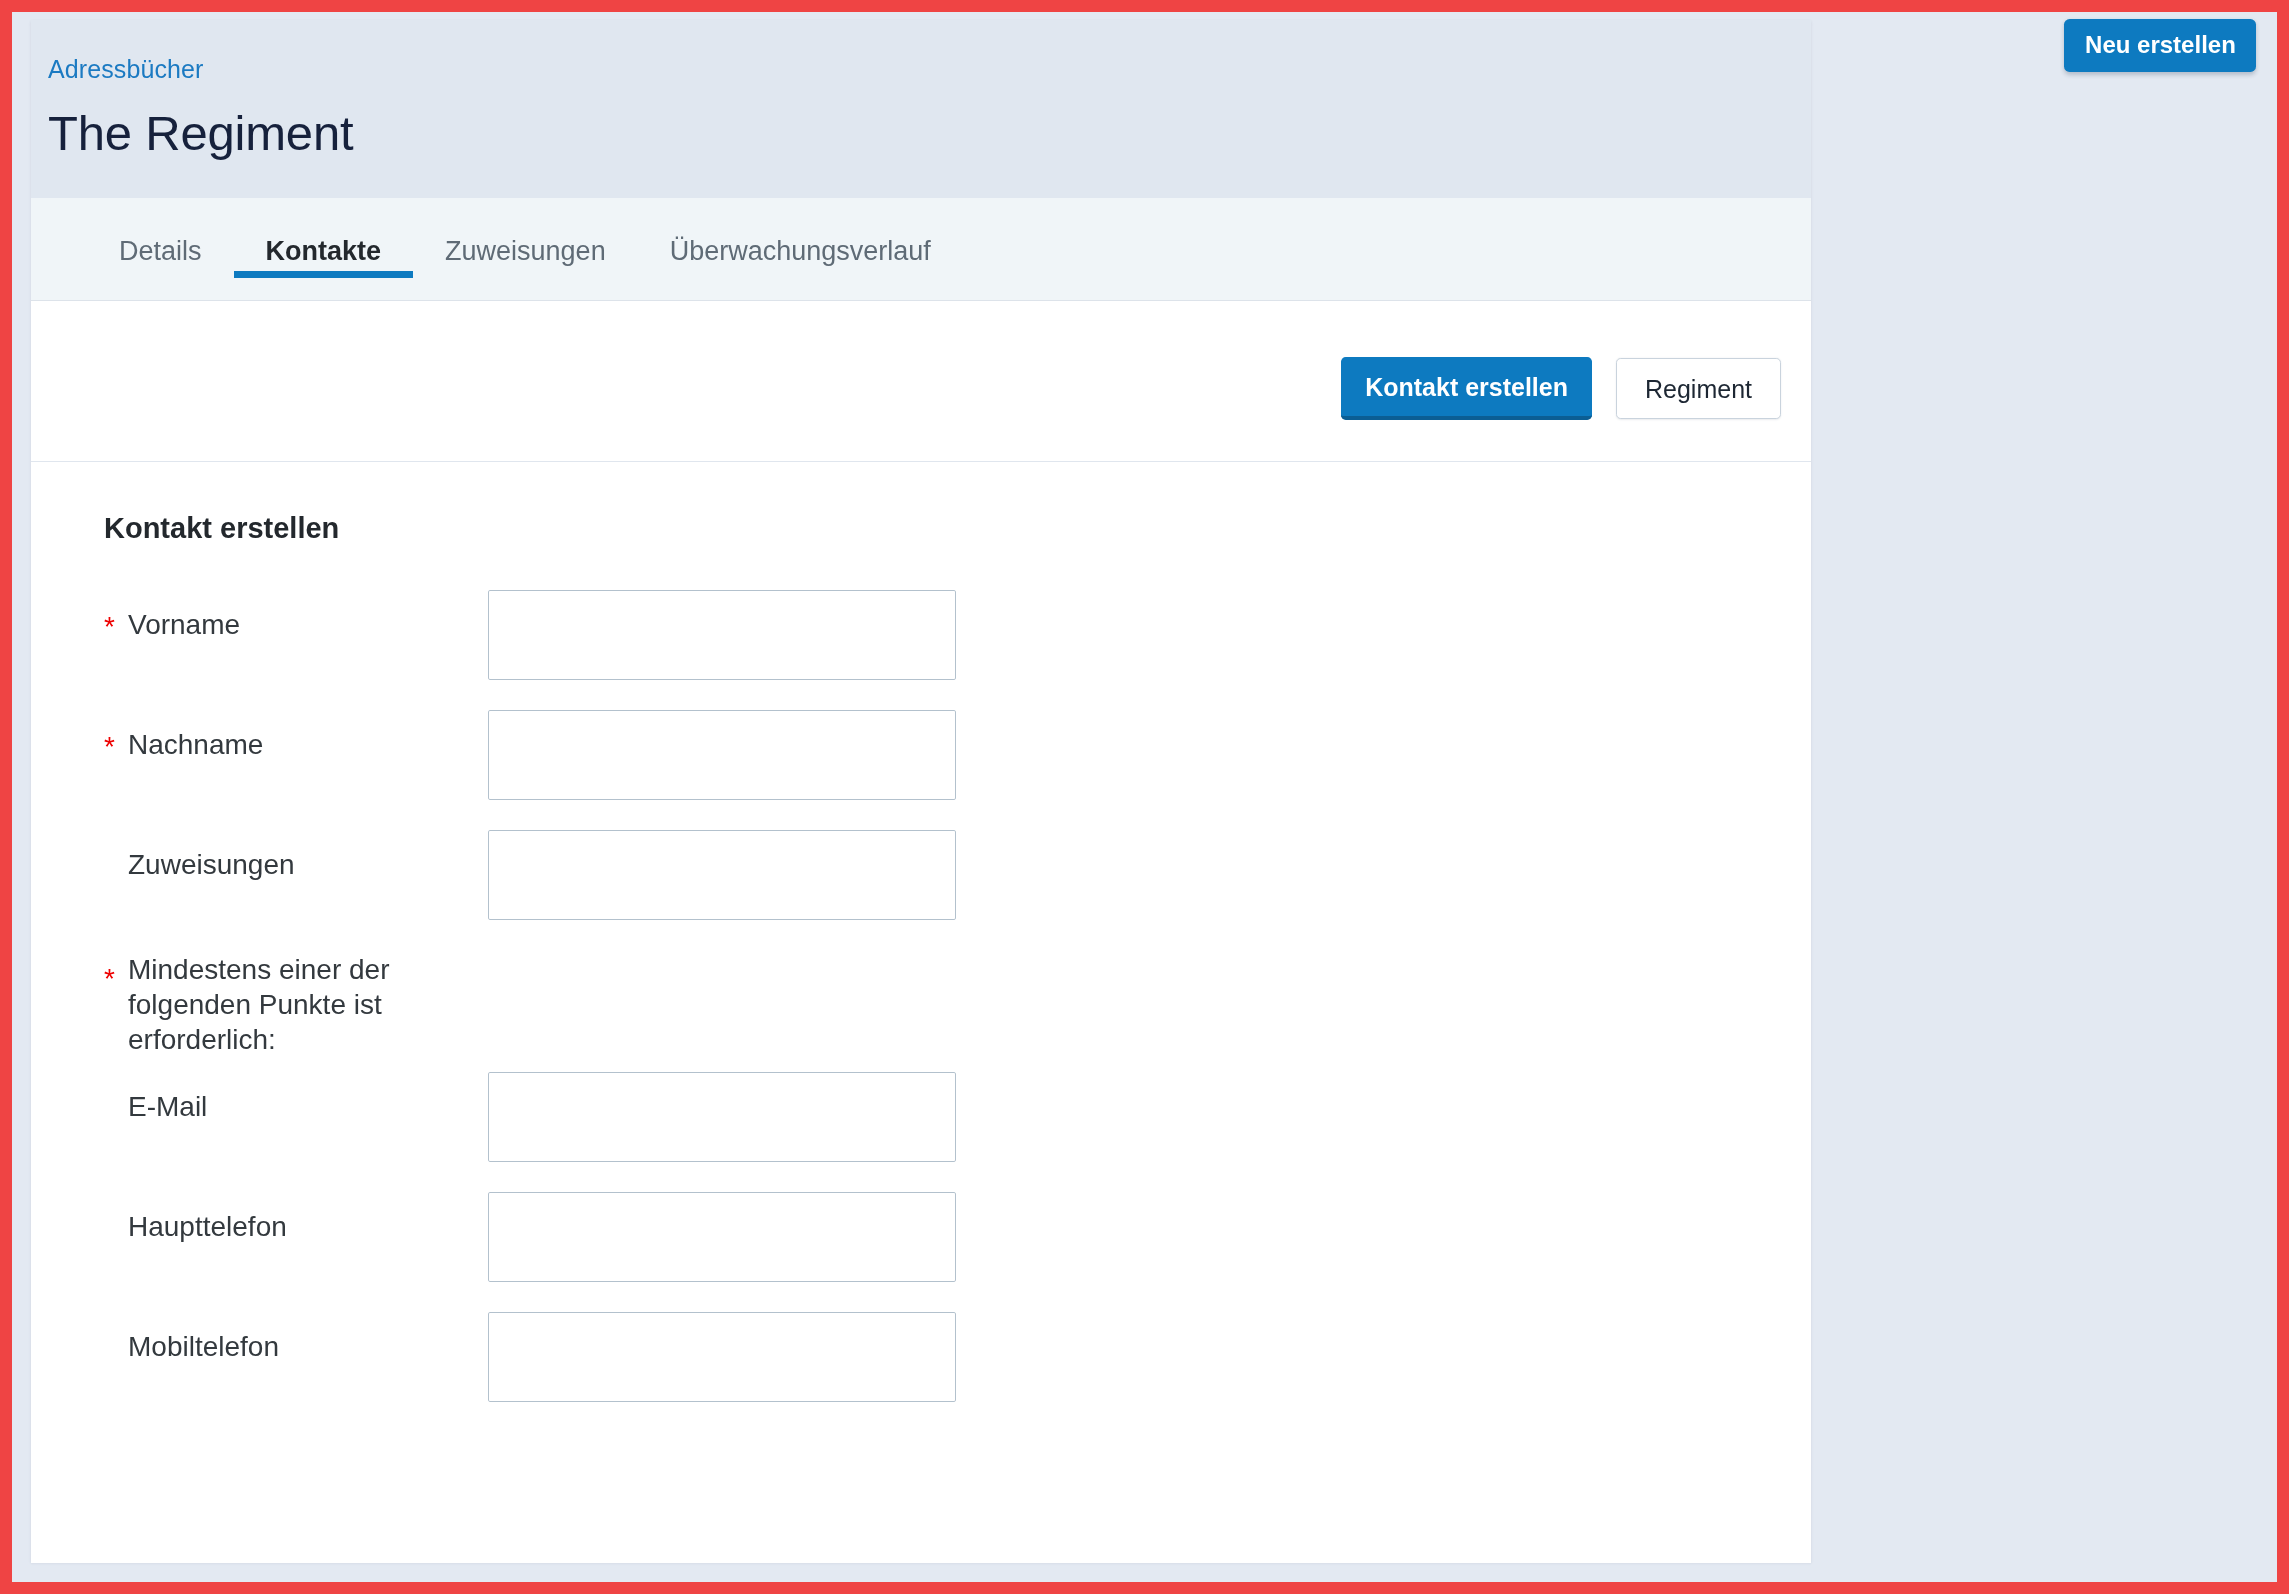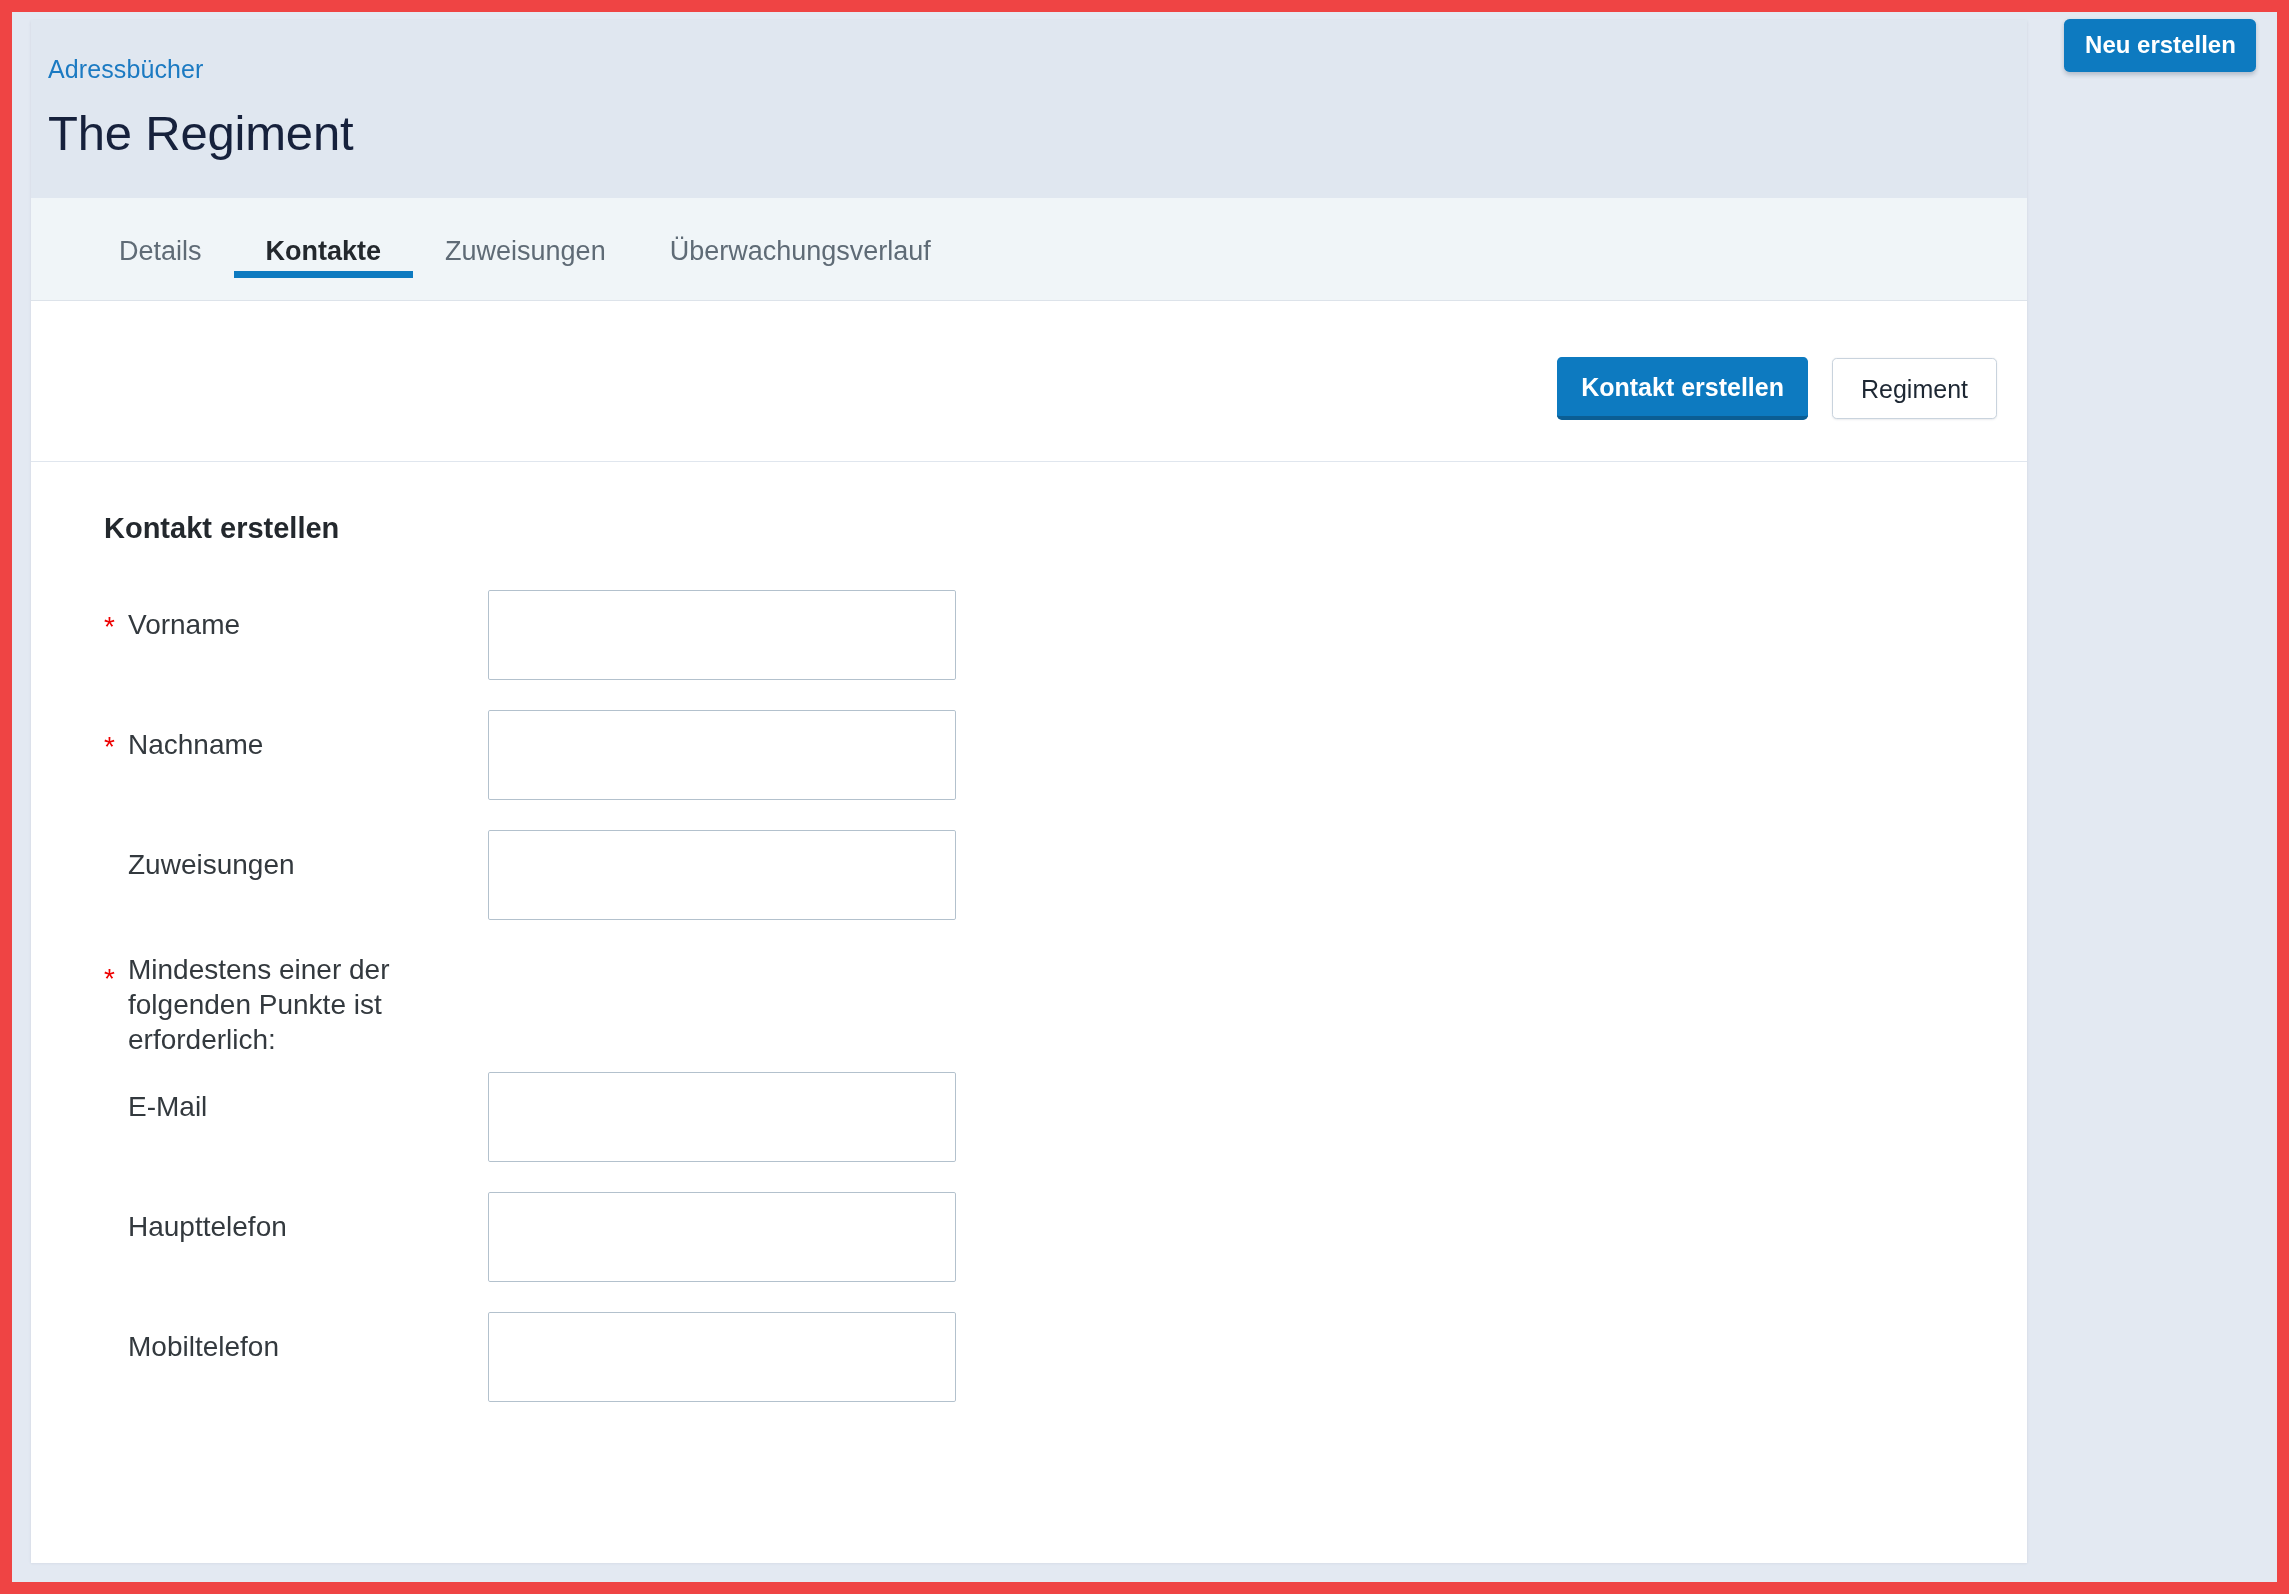--- a/index.html
+++ b/index.html
@@ -52,21 +52,21 @@
     cursor: pointer;
     box-shadow: 0 2.8px 4.7px rgba(20,40,70,0.22);
     white-space: nowrap;
   }
 
   
   #card {
     position: absolute;
     left: 19px;
     top: 7.5px;
-    width: 1996px;
+    width: 1780px;
     height: 1543px;
     background: #ffffff;
     box-shadow: 0 0.9px 2.8px rgba(30,50,80,0.10);
   }
 
   
   #header-band {
     position: absolute;
     left: 0;
     top: 0;

